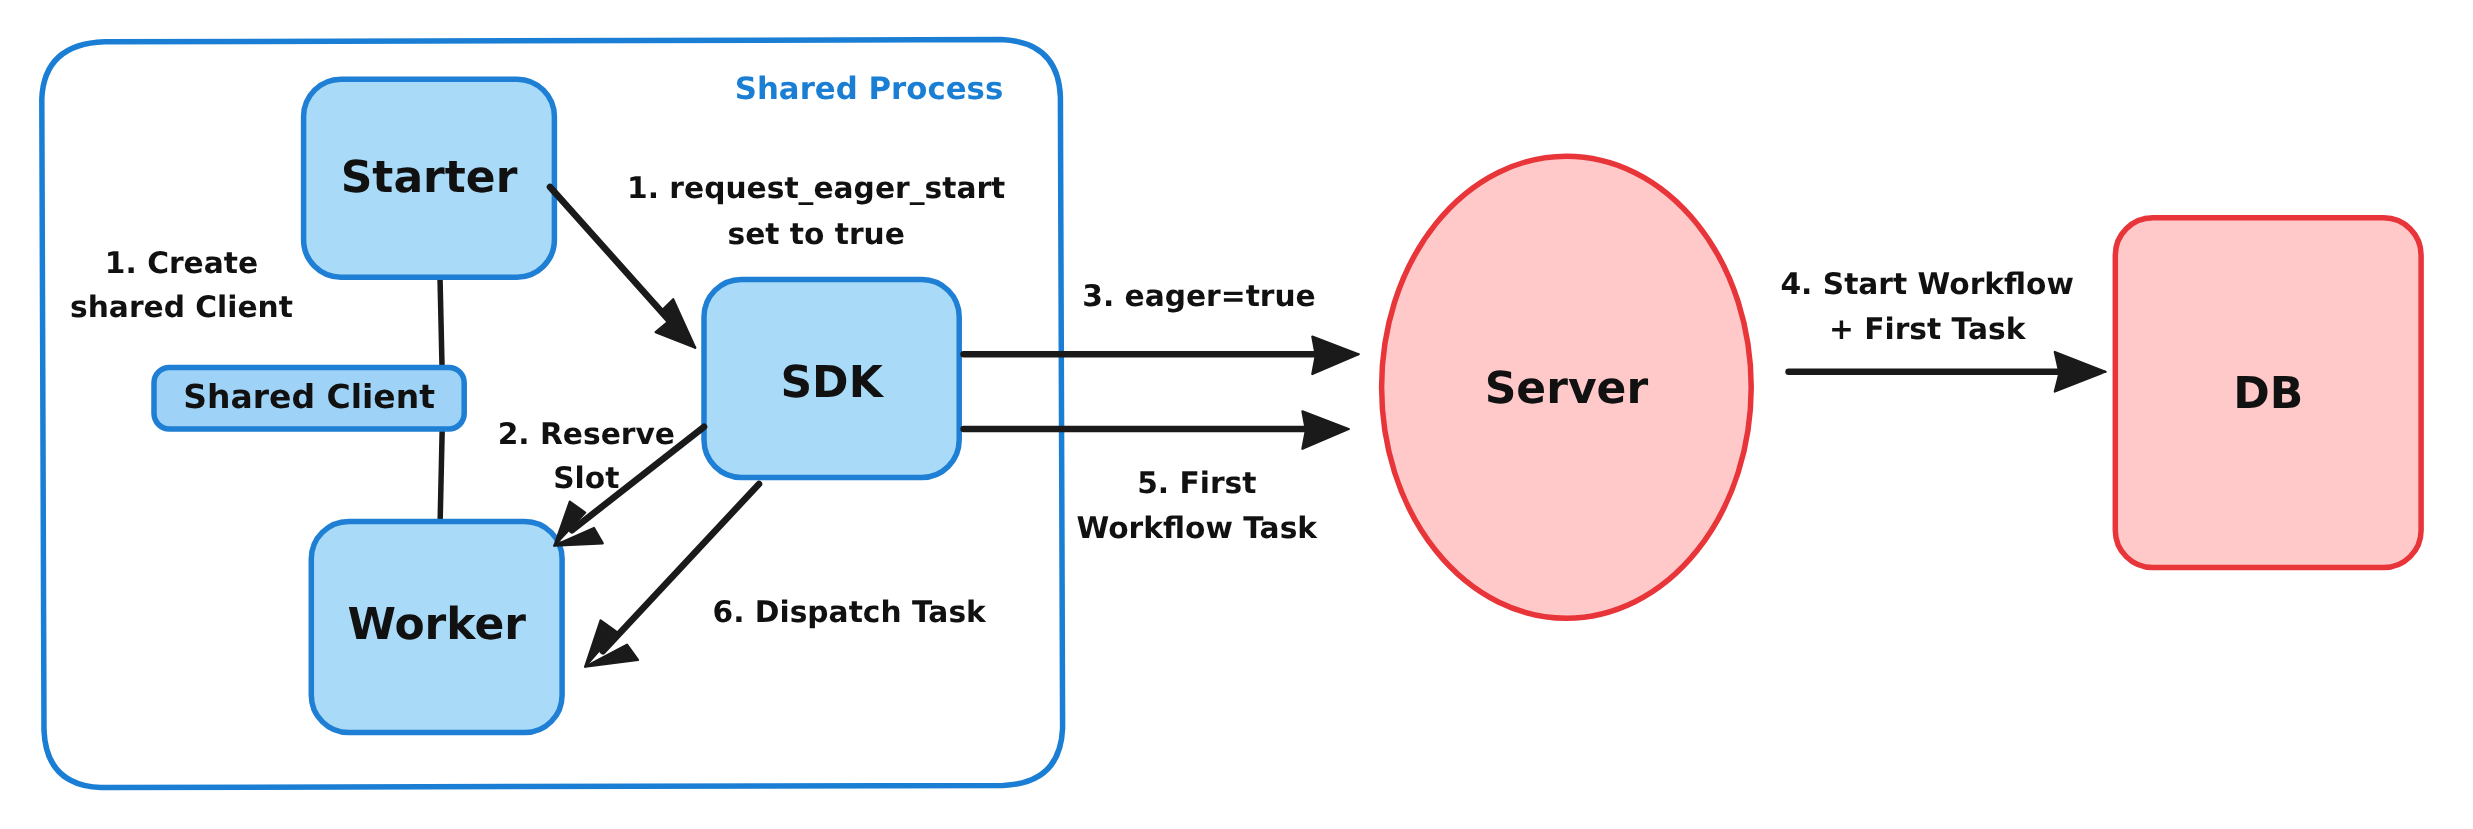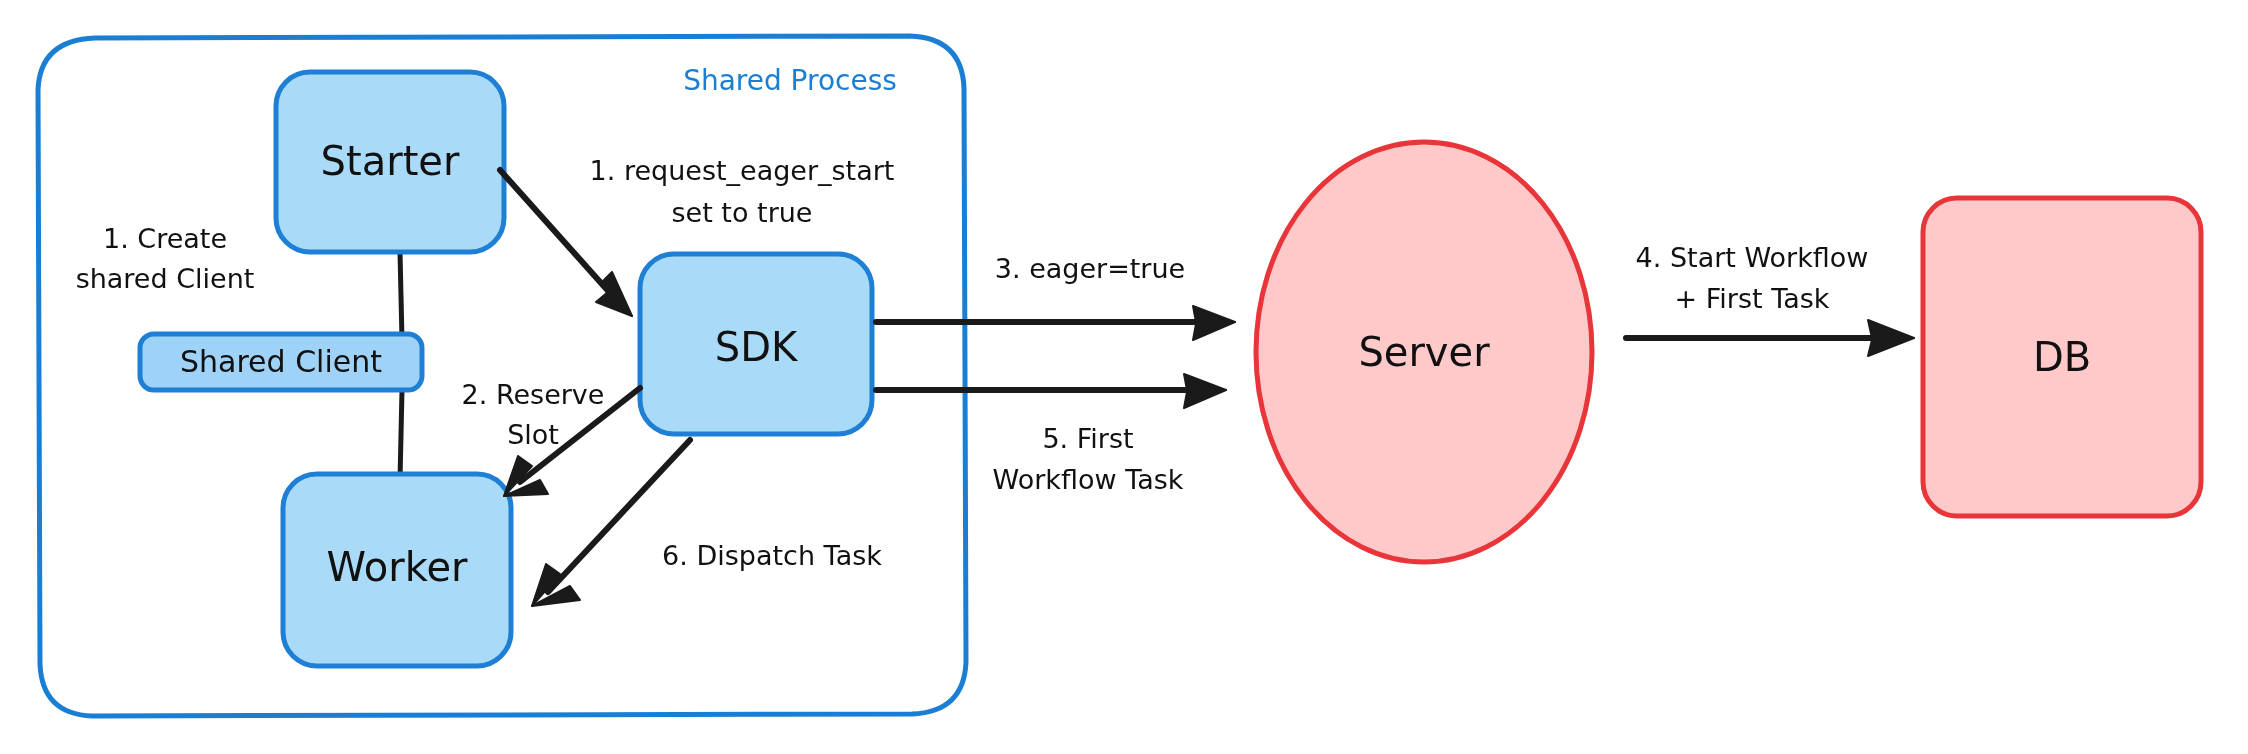--- a/index.html
+++ b/index.html
@@ -9,20 +9,21 @@
   }
   body {
     font-family: "DejaVu Sans", sans-serif;
   }
   #canvas {
     position: relative;
     width: 2248px;
     height: 754px;
     background: #ffffff;
     overflow: hidden;
+    font-weight: bold;
   }
   #diagram-svg {
     position: absolute;
     left: 0;
     top: 0;
     width: 2248px;
     height: 754px;
   }
   .node-label {
     font-family: "DejaVu Sans", sans-serif;

